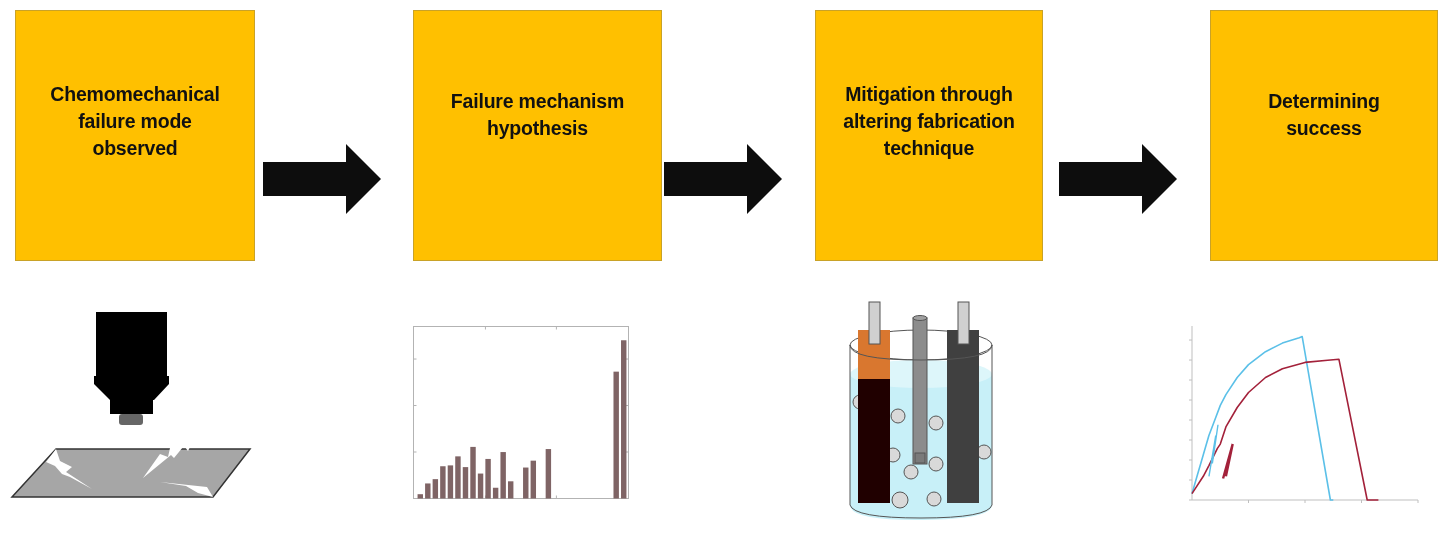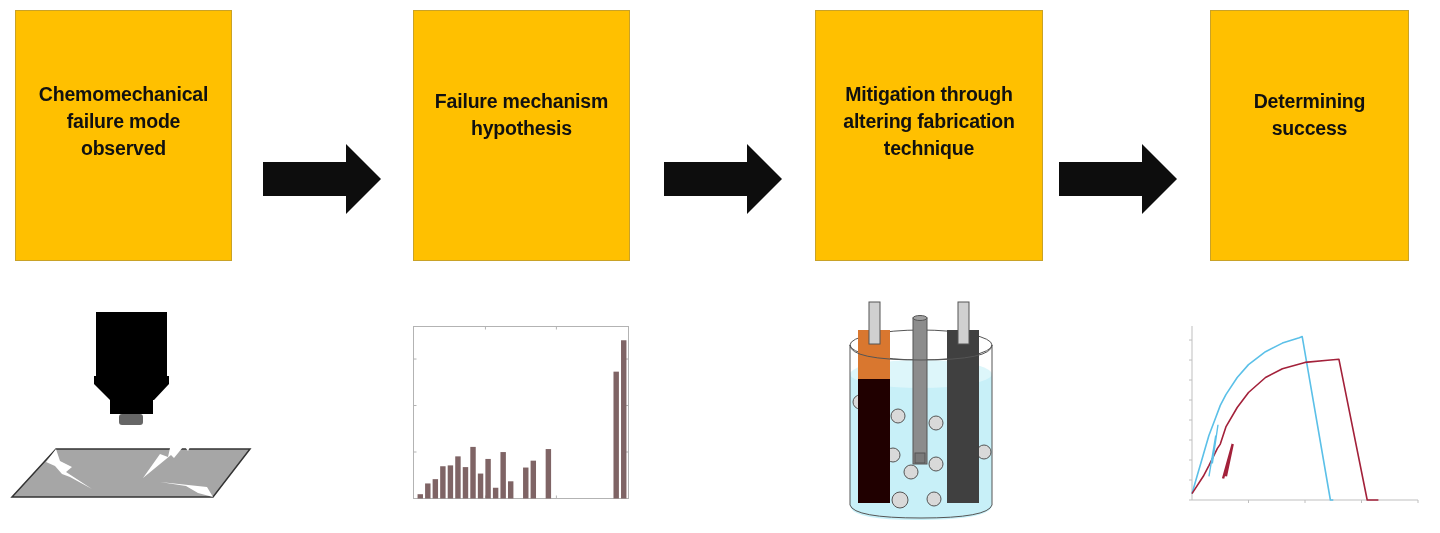--- a/index.html
+++ b/index.html
@@ -4,24 +4,24 @@
 <style>
   html, body { margin: 0; padding: 0; background: #ffffff; }
   body { width: 1440px; height: 533px; position: relative; overflow: hidden;
          font-family: "Liberation Sans", "DejaVu Sans", sans-serif; }
   .step-box { position: absolute; top: 10px; height: 251px; background: #FFC000;
               border: 1.5px solid #C9A227; box-sizing: border-box;
               display: flex; align-items: center; justify-content: center; }
   .step-label { text-align: center; font-weight: bold; font-size: 19.5px; line-height: 27px;
                 color: #111; padding: 0 10px; margin-top: -42px; white-space: pre-line;
                 letter-spacing: -0.2px; }
-  #box-1 { left: 15px;  width: 217px; }
-  #box-2 { left: 413px; width: 217px; }
+  #box-1 { left: 15px;  width: 240px; }
+  #box-2 { left: 413px; width: 249px; }
   #box-3 { left: 815px; width: 228px; }
-  #box-4 { left: 1210px; width: 199px; }
+  #box-4 { left: 1210px; width: 228px; }
   #box-1 .step-label, #box-2 .step-label { margin-top: -50px; }
   #box-4 .step-label { margin-top: -42px; }
   #box-2 .step-label { margin-top: -42px; }
   #box-1 .step-label { margin-top: -28px; }
   #box-3 .step-label { margin-top: -28px; }
   .arrow { position: absolute; top: 144px; width: 120px; height: 70px; }
   #arrow-1 { left: 263px; }
   #arrow-2 { left: 664px; }
   #arrow-3 { left: 1059px; }
   .illus { position: absolute; }

